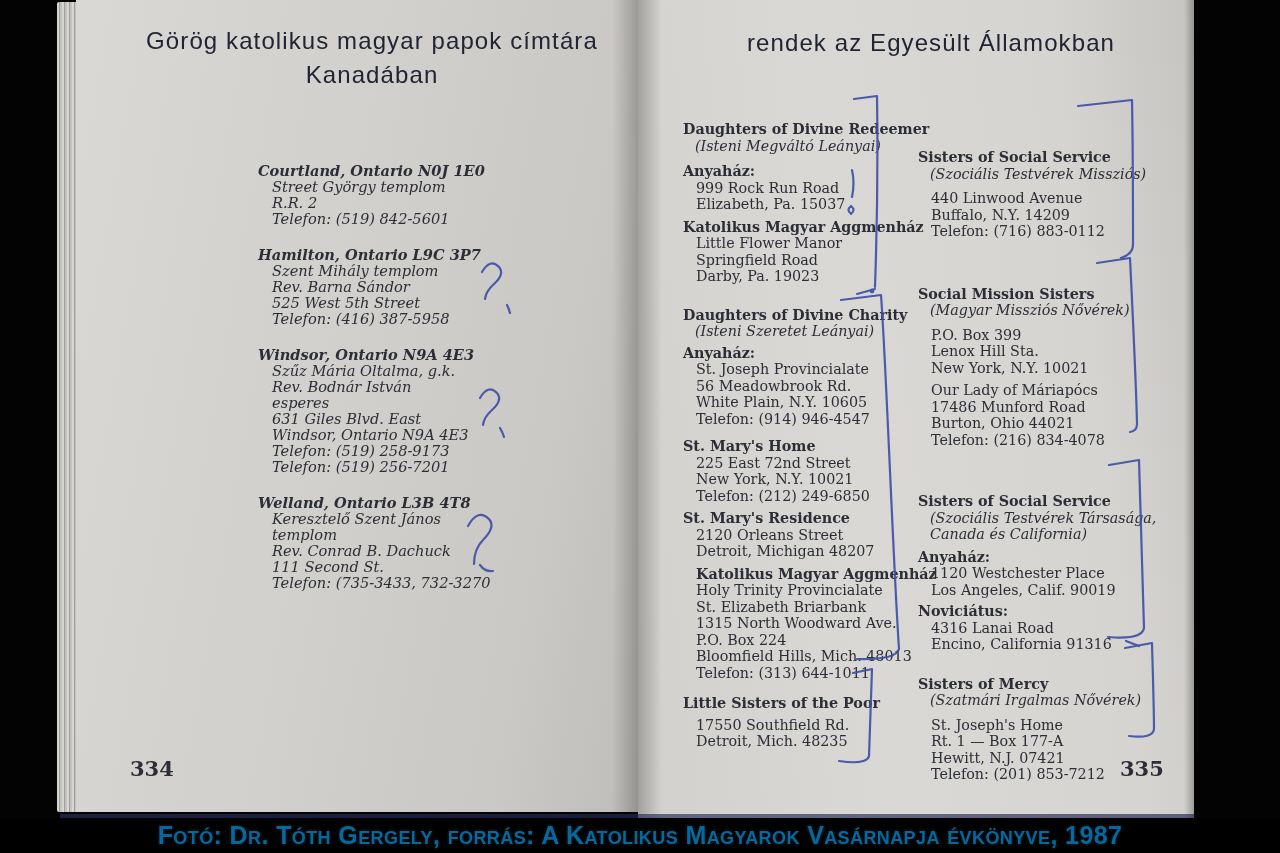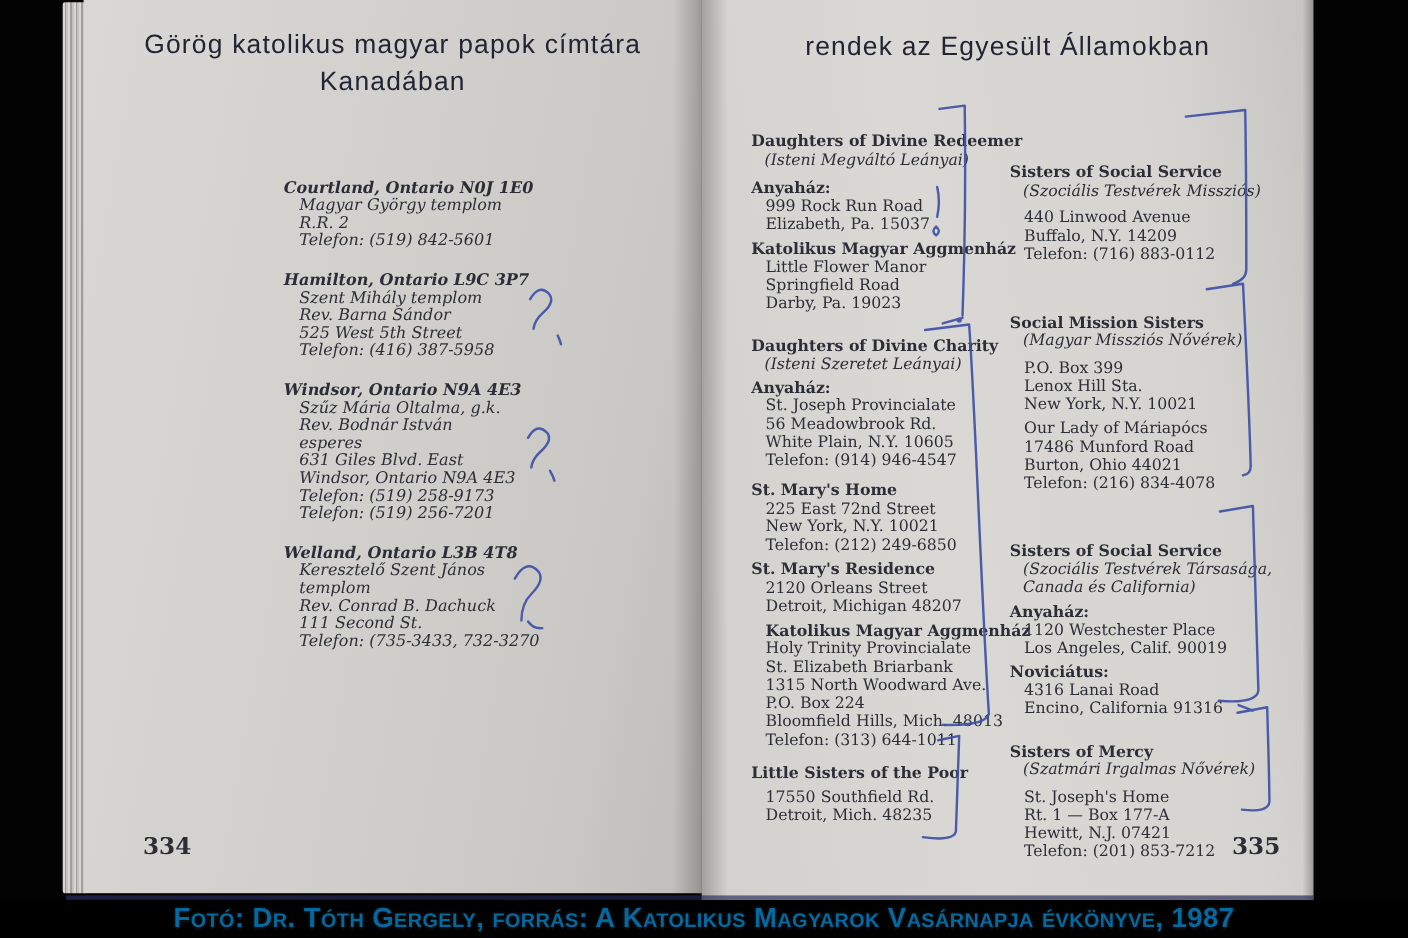--- a/index.html
+++ b/index.html
@@ -20,21 +20,21 @@
   .page-right::before{content:'';position:absolute;left:0;top:0;bottom:0;width:24px;
       background:linear-gradient(90deg,rgba(50,48,45,.30),rgba(0,0,0,0));}
   .page-right::after{content:'';position:absolute;right:0;top:0;bottom:0;width:10px;
       background:linear-gradient(90deg,rgba(0,0,0,0),rgba(0,0,0,.25));}
   .bottom-line{position:absolute;left:60px;top:814px;width:1134px;height:4px;
       background:linear-gradient(90deg,#2a2f63,#1d2250);opacity:.65;}
 
   
   .page-title{position:absolute;left:0;width:100%;text-align:center;
       font-family:"Liberation Sans",sans-serif;color:#20243312;color:#202433;
-      font-size:24px;line-height:34px;letter-spacing:1.1px;}
+      font-size:24px;line-height:34px;letter-spacing:1.1px;padding-left:15px;}
   .page-left .page-title{top:24px;}
   .page-right .page-title{top:26px;}
 
   
   .ln{white-space:nowrap;color:#2b2e36;}
   .ln-h{font-weight:bold;}
   .ln-b{font-weight:bold;}
   .ln-i{font-style:italic;margin-left:12px;}
   .ln-t{margin-left:13px;}
   .ln-bi{font-weight:bold;margin-left:13px;}
@@ -71,21 +71,21 @@
   <div class="edge-stack"></div>
 
   <div class="page page-left">
     <div class="page-title">
       <div>Görög katolikus magyar papok címtára</div>
       <div>Kanadában</div>
     </div>
     <div class="left-directory" id="left-entries">
         <div class="entry">
           <div class="ln ln-h">Courtland, Ontario N0J 1E0</div>
-          <div class="ln ln-t">Magyar György templom</div>
+          <div class="ln ln-t">Street György templom</div>
           <div class="ln ln-t">R.R. 2</div>
           <div class="ln ln-t">Telefon: (519) 842-5601</div>
         </div>
         <div class="entry">
           <div class="ln ln-h">Hamilton, Ontario L9C 3P7</div>
           <div class="ln ln-t">Szent Mihály templom</div>
           <div class="ln ln-t">Rev. Barna Sándor</div>
           <div class="ln ln-t">525 West 5th Street</div>
           <div class="ln ln-t">Telefon: (416) 387-5958</div>
         </div>

